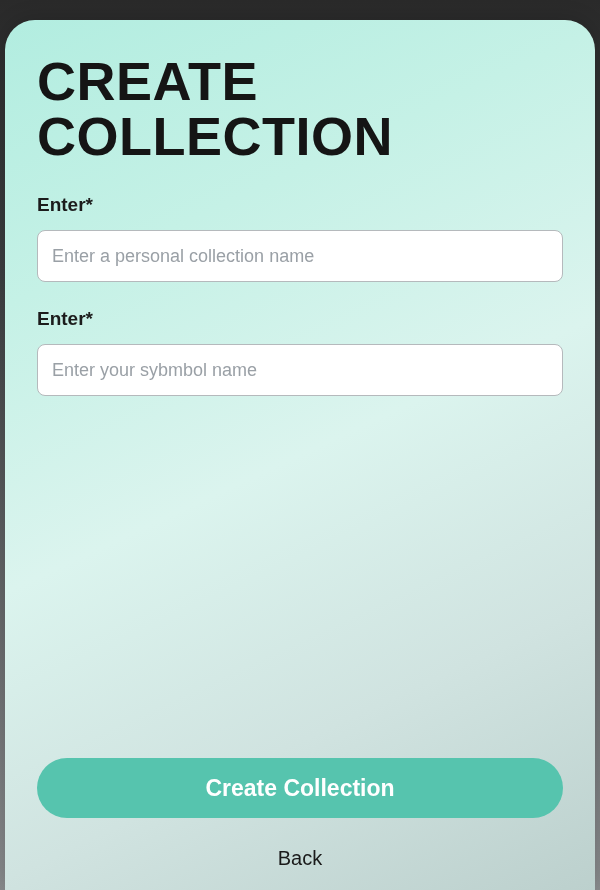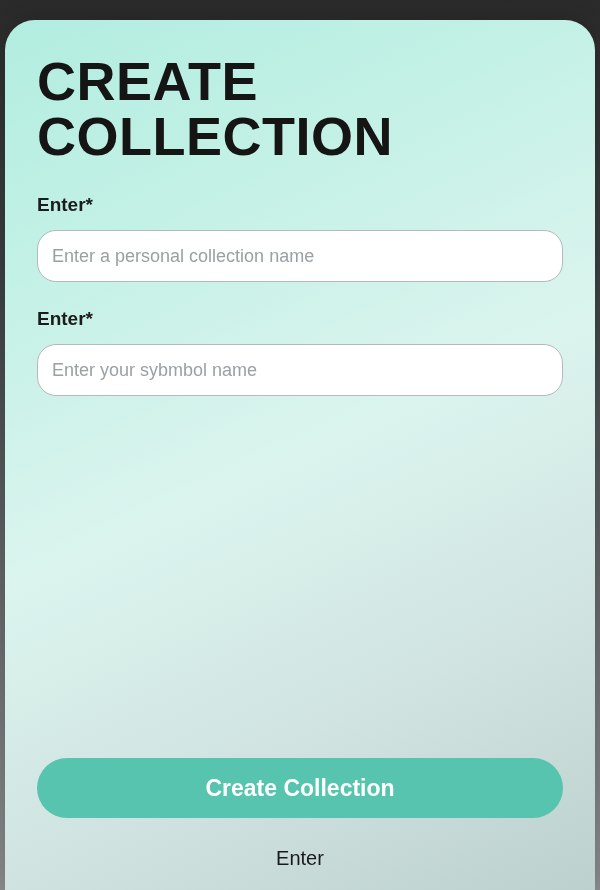--- a/index.html
+++ b/index.html
@@ -45,21 +45,21 @@
       font-size: 19px;
       font-weight: 700;
       color: #1c1c1c;
       margin-bottom: 14px;
       display: block;
     }
     .text-input {
       width: 100%;
       height: 52px;
       border: 1px solid #b5b9bc;
-      border-radius: 19px;
+      border-radius: 8px;
       background: #ffffff;
       padding: 0 14px;
       font-size: 18px;
       color: #222;
       outline: none;
       margin-bottom: 26px;
     }
     .text-input::placeholder {
       color: #9aa0a6;
       font-weight: 400;
@@ -101,15 +101,15 @@
     <h1 class="heading">CREATE COLLECTION</h1>
 
     <label class="field-label">Enter*</label>
     <input type="text" class="text-input" placeholder="Enter a personal collection name" style="">
 
     <label class="field-label">Enter*</label>
     <input type="text" class="text-input" placeholder="Enter your sybmbol name" style="">
 
     <button class="btn-primary">Create Collection</button>
 
-    <button class="btn-back">Enter</button>
+    <button class="btn-back">Back</button>
   </div>
 </div>
 
 </body></html>

